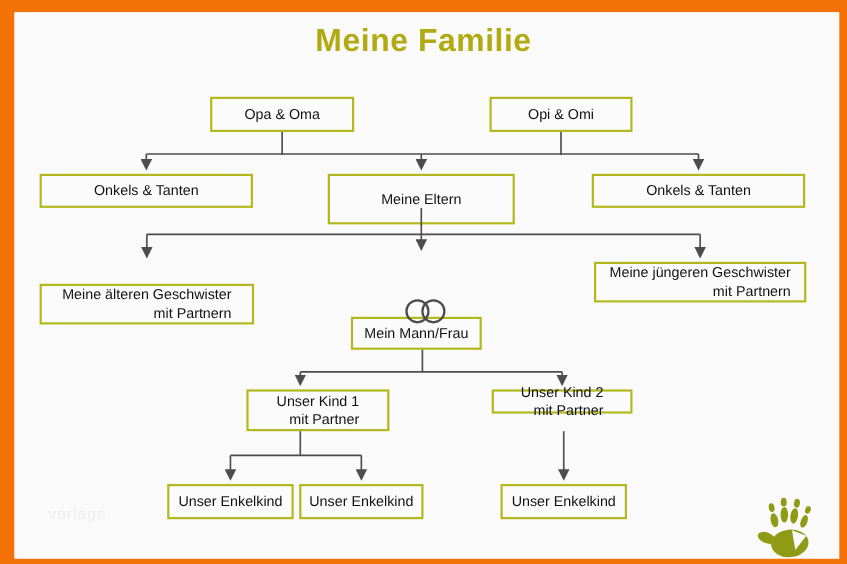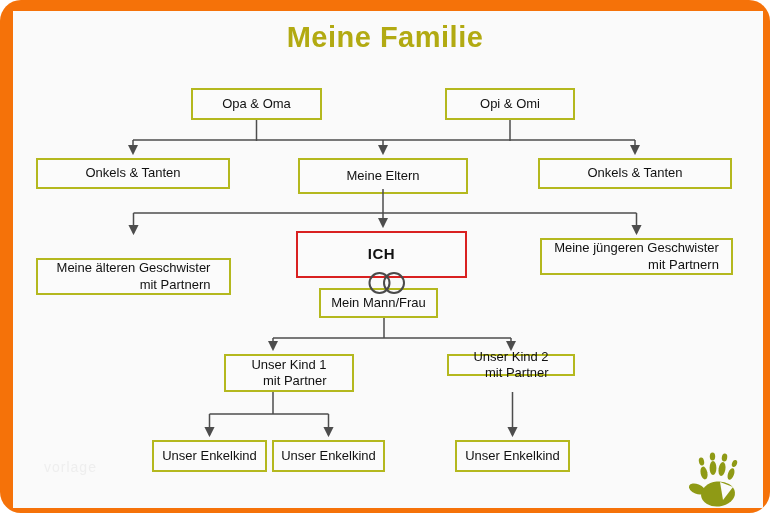--- a/index.html
+++ b/index.html
@@ -1,30 +1,30 @@
 <!DOCTYPE html>
 <html style="--frame: #f57209; --background: #fafafa; --box-border: #b4b81e; --title-text: #b2aa12; --me-border: #d92121; --line: #4d4d4d; --handprint: #8f9a15;"><head>
 <meta charset="utf-8">
 <style>
   html,body{margin:0;padding:0;}
   body{font-family:"Liberation Sans",sans-serif;}
-  .page{position:relative;width:770px;height:513px;overflow:hidden;background:var(--frame,#f57209);border-radius:21px;}
+  .page{position:relative;width:770px;height:513px;overflow:hidden;background:var(--frame,#f57209);}
   .inner{position:absolute;left:13px;top:11px;width:750px;height:497px;background:var(--background,#fafafa);}
   .layer{position:absolute;inset:0;}
   .title{position:absolute;left:0;top:21px;width:770px;text-align:center;
          font-size:29px;font-weight:700;color:var(--title-text,#b2aa12);letter-spacing:0.5px;}
   .watermark{position:absolute;left:44px;top:459px;font-size:14px;color:#eeeeee;letter-spacing:1px;}
   .node{position:absolute;box-sizing:border-box;border:2px solid var(--box-border,#b4b81e);
         background:#fbfbfb;display:flex;align-items:center;justify-content:center;
         text-align:right;font-size:13px;color:#111;line-height:1.25;white-space:pre-line;}
   .node--me{border-color:var(--me-border,#d92121);font-weight:700;font-size:15px;letter-spacing:0.5px;}
   .n-gpl{left:191px;top:88px;width:131px;height:32px;}
   .n-gpr{left:445px;top:88px;width:130px;height:32px;}
   .n-ul {left:36px;top:158px;width:194px;height:31px;}
-  .n-par{left:298px;top:158px;width:170px;height:36px;}
+  .n-par{left:298px;top:158px;width:170px;height:46px;}
   .n-ur {left:538px;top:158px;width:194px;height:31px;}
   .n-os {left:36px;top:238px;width:195px;height:37px;margin-top:20px;}
   .n-me {left:296px;top:231px;width:171px;height:47px;}
   .n-ys {left:540px;top:238px;width:193px;height:37px;}
   .n-sp {left:319px;top:288px;width:119px;height:30px;}
   .n-c1 {left:224px;top:354px;width:130px;height:38px;}
   .n-c2 {left:447px;top:354px;width:128px;height:22px;}
   .n-g1 {left:152px;top:440px;width:115px;height:32px;}
   .n-g2 {left:272px;top:440px;width:113px;height:32px;}
   .n-g3 {left:455px;top:440px;width:115px;height:32px;}
@@ -41,21 +41,20 @@
     <div class="title">Meine Familie</div>
     <div class="watermark">vorlage</div>
 
     <div class="node n-gpl">Opa &amp; Oma</div>
     <div class="node n-gpr">Opi &amp; Omi</div>
     <div class="node n-ul">Onkels &amp; Tanten</div>
     <div class="node n-par">Meine Eltern</div>
     <div class="node n-ur">Onkels &amp; Tanten</div>
     <div class="node n-os">Meine älteren Geschwister
 mit Partnern</div>
-    <div class="node n-me node--me">ICH</div>
     <div class="node n-ys">Meine jüngeren Geschwister
 mit Partnern</div>
     <div class="node n-sp">Mein Mann/Frau</div>
     <div class="node n-c1">Unser Kind 1
 mit Partner</div>
     <div class="node n-c2">Unser Kind 2
 mit Partner</div>
     <div class="node n-g1">Unser Enkelkind</div>
     <div class="node n-g2">Unser Enkelkind</div>
     <div class="node n-g3">Unser Enkelkind</div>

